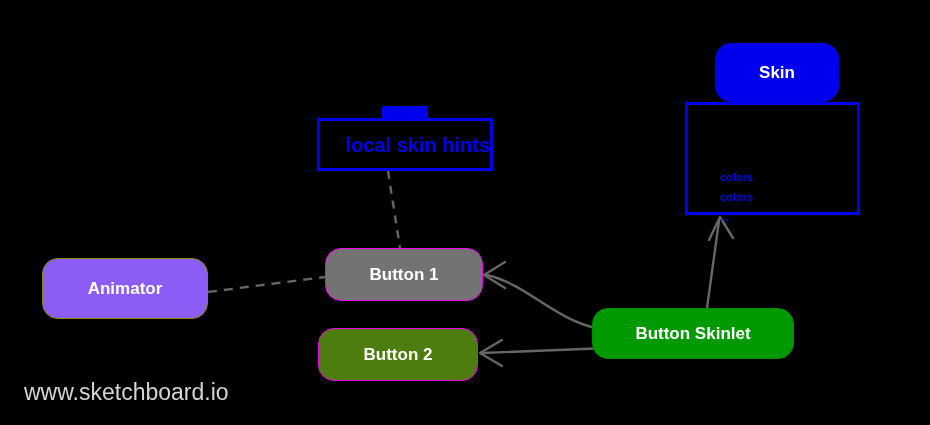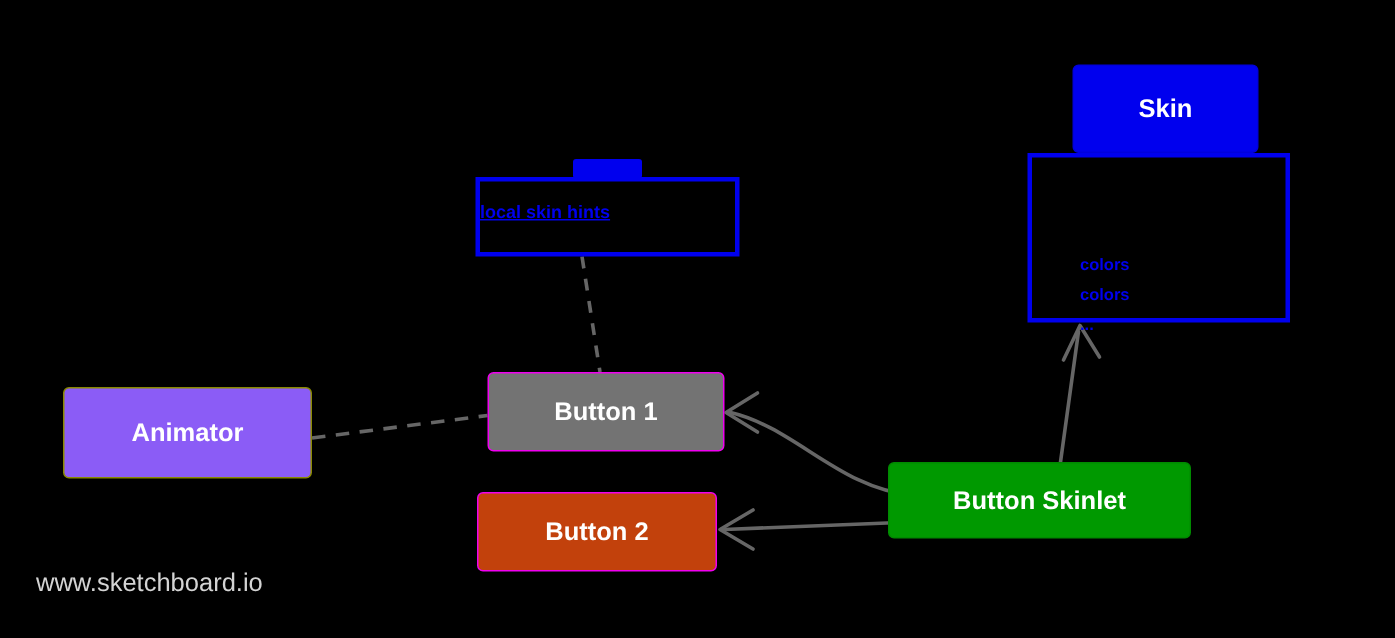--- a/index.html
+++ b/index.html
@@ -25,42 +25,42 @@
   }
   .node {
     position: absolute;
     box-sizing: border-box;
     display: flex;
     align-items: center;
     justify-content: center;
   }
   
   .node-fill {
-    border-radius: 4px;
+    border-radius: 16px;
     font-weight: bold;
     color: #ffffff;
   }
   .node-animator {
     left: 42px;  top: 258px;
     width: 166px; height: 61px;
     background: #8b5cf6;
     border: 1px solid #8a8a00;
     font-size: 17px;
   }
   .node-button1 {
     left: 325px; top: 248px;
     width: 158px; height: 53px;
     background: #737373;
     border: 1px solid #f000f0;
     font-size: 17px;
   }
   .node-button2 {
     left: 318px; top: 328px;
     width: 160px; height: 53px;
-    background: #c2410c;
+    background: #4d7c0f;
     border: 1px solid #f000f0;
     font-size: 17px;
   }
   .node-skinlet {
     left: 592px; top: 308px;
     width: 202px; height: 51px;
     background: #009900;
     border: 1px solid #008a00;
     font-size: 17px;
   }
@@ -78,25 +78,24 @@
     display: block;
   }
   .node-localhints {
     left: 317px; top: 118px;
     width: 176px; height: 53px;
   }
   .node-localhints .lh-title {
     position: absolute;
     left: 0; right: 0;
     top: 13px;
-    text-align: left;
+    text-align: right;
     color: #0000ee;
-    font-size: 12px;
+    font-size: 20px;
     font-weight: bold;
-    text-decoration: underline;
   }
   .localhints-tab {
     position: absolute;
     left: 382px; top: 106px;
     width: 46px; height: 13px;
     background: #0000ee;
     border-radius: 2px;
   }
   .node-skinhints {
     left: 685px; top: 102px;
@@ -119,21 +118,21 @@
     color: #0000ee;
     font-size: 11px;
     font-weight: bold;
     line-height: 20px;
     white-space: nowrap;
   }
   .watermark {
     position: absolute;
     left: 24px; top: 379px;
     color: #d4d4d4;
-    font-size: 17px;
+    font-size: 23px;
     letter-spacing: 0px;
   }
 </style>
 </head>
 <body>
 
 <div id="canvas">
 
   <svg class="svg-layer" viewBox="0 0 930 425" xmlns="http://www.w3.org/2000/svg">
 

